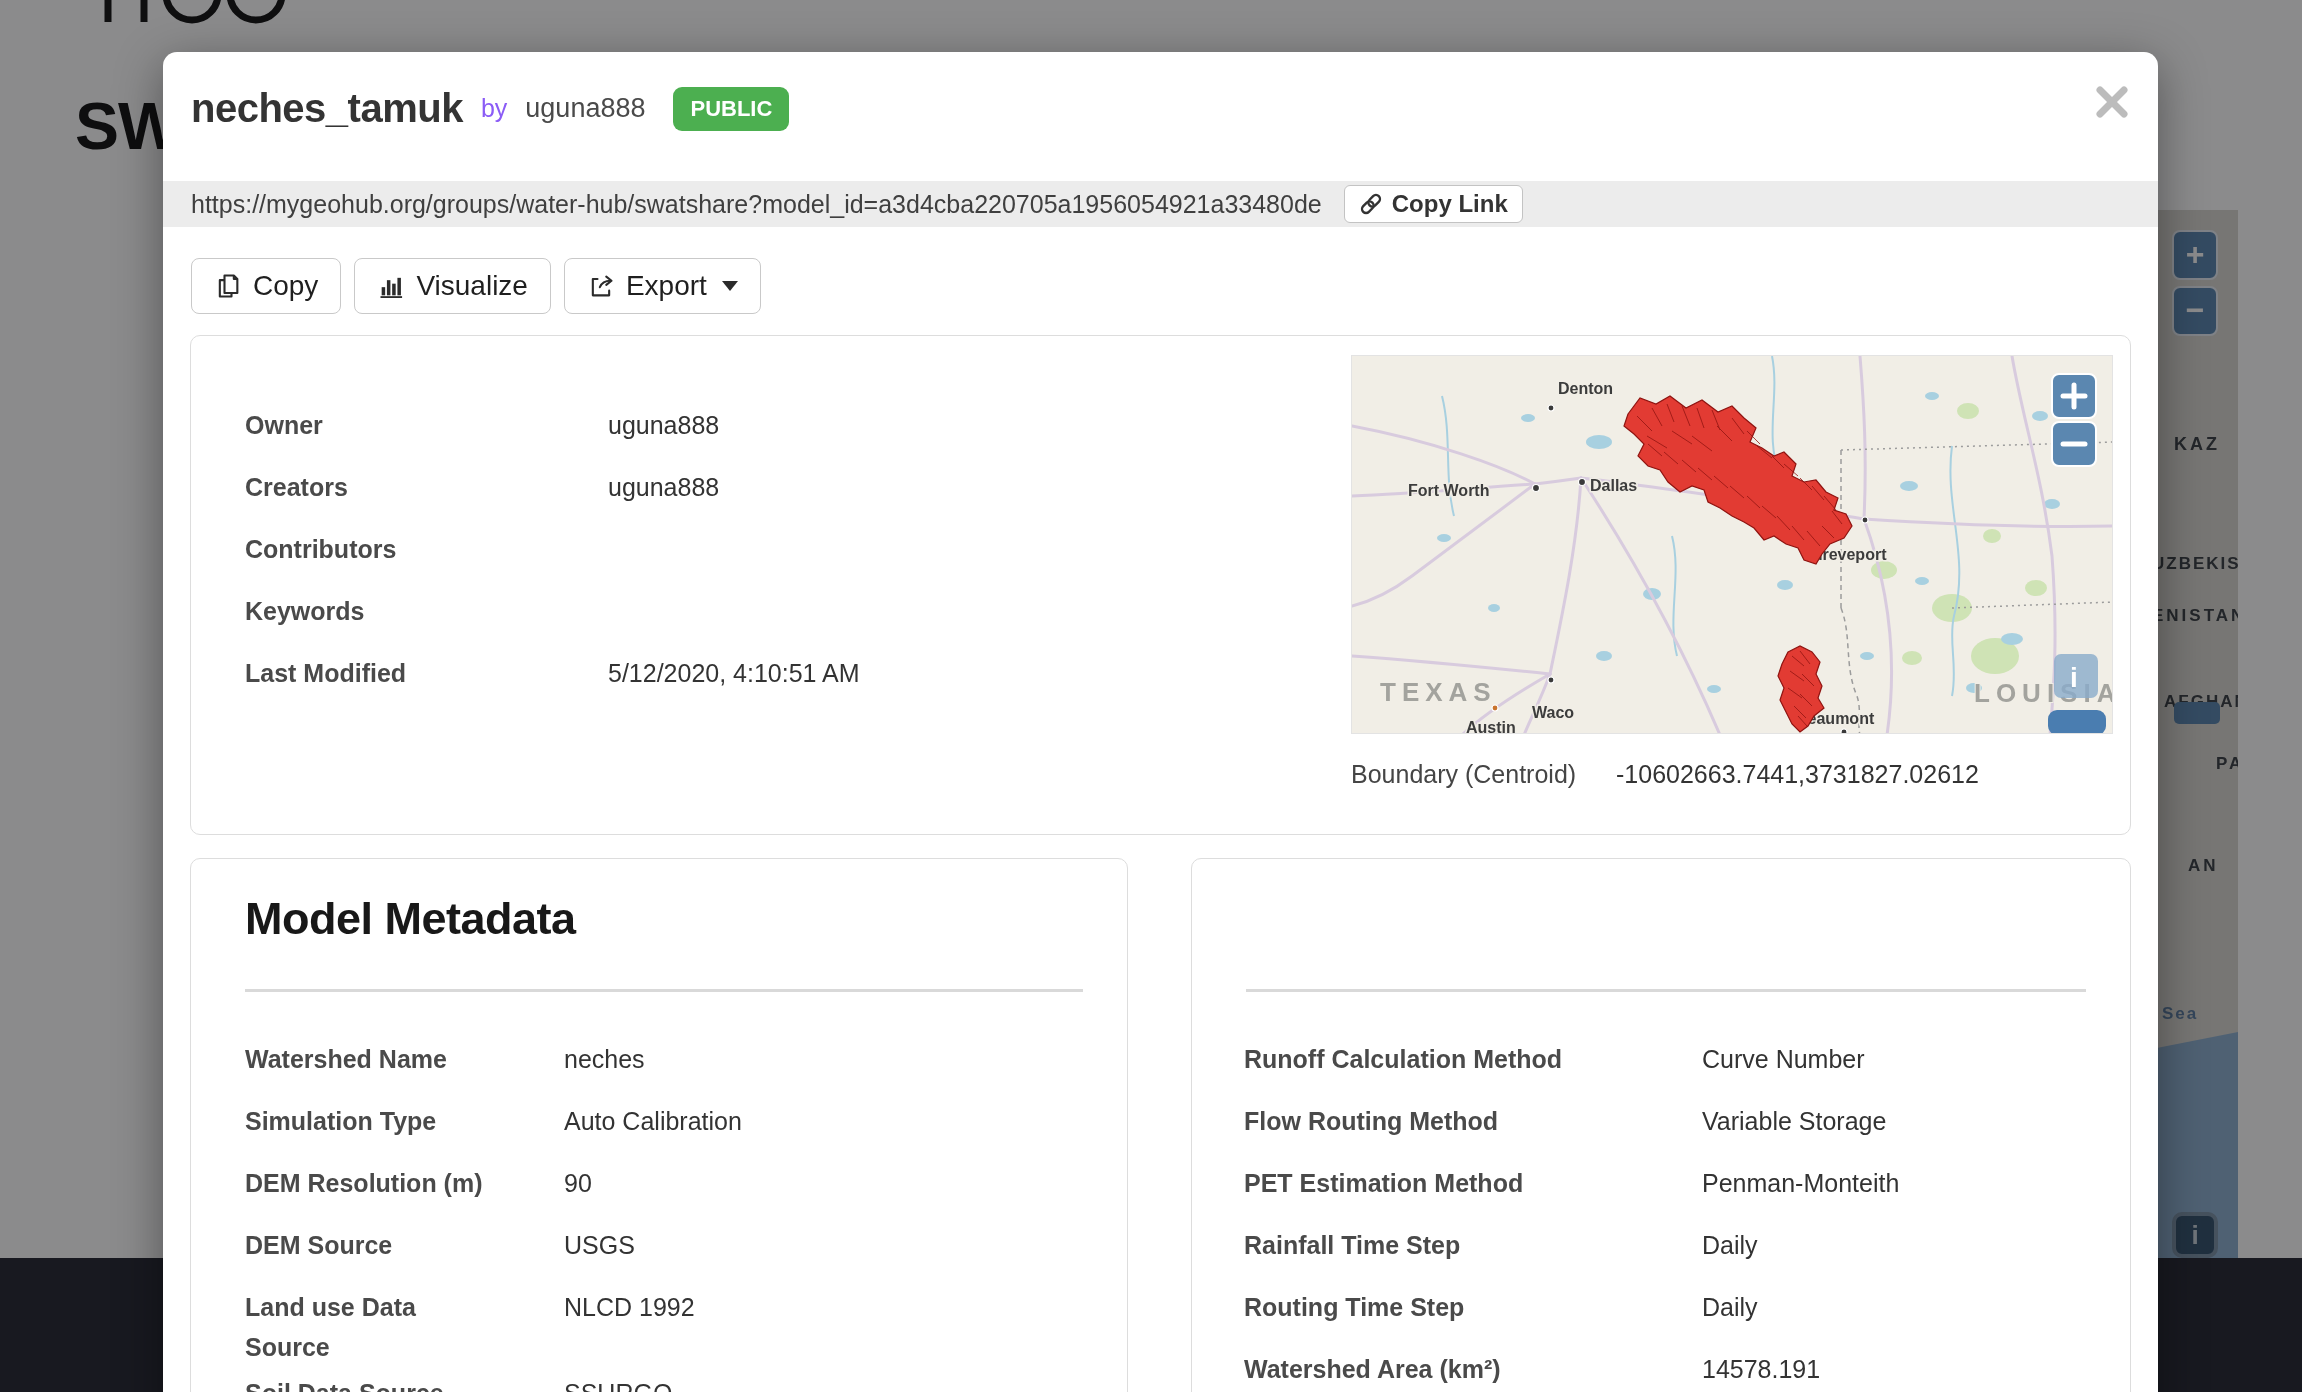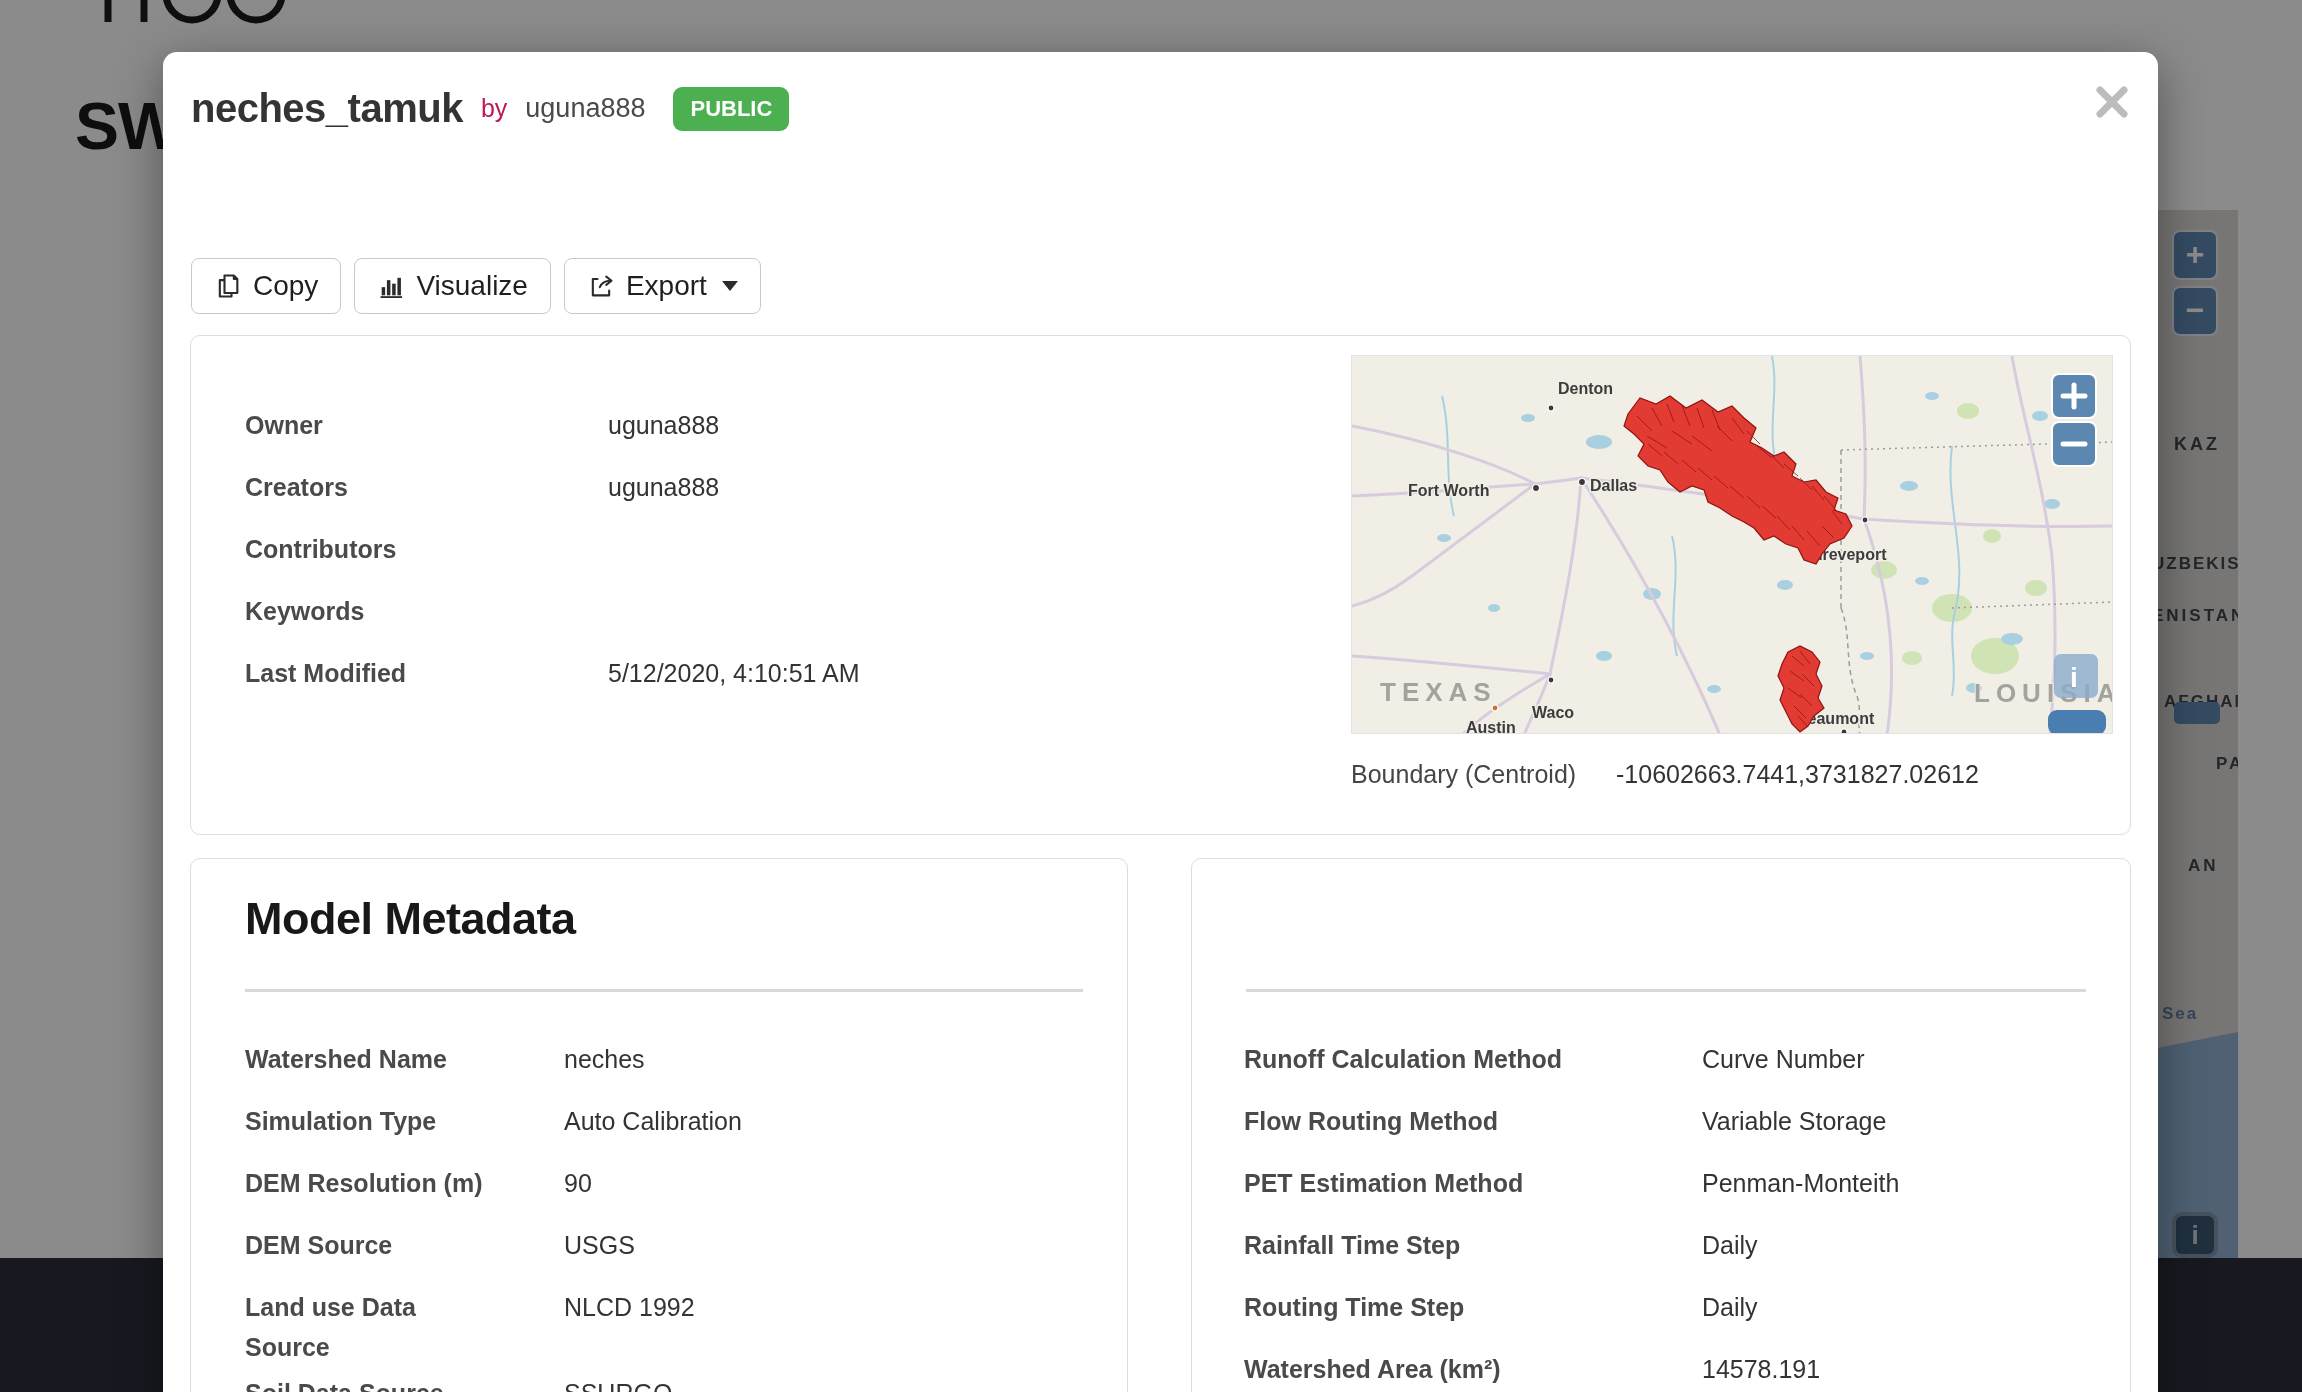--- a/index.html
+++ b/index.html
@@ -29,21 +29,21 @@
   .bg-infobtn { position:absolute; left:14px; top:1002px; width:46px; height:46px; background:#35536f; border:4px solid #7d93a8; border-radius:10px; color:#cdd6de; font-size:26px; font-weight:700; text-align:center; line-height:38px; }
 
   .bg-bottomband { position:absolute; left:0; top:1258px; width:2302px; height:134px; background:#262833; }
 
   .backdrop { position:absolute; left:0; top:0; width:2302px; height:1392px; background:rgba(8,8,10,0.47); z-index:5; }
 
   
   .modal { position:absolute; left:163px; top:52px; width:1995px; height:1400px; background:#fff; border-radius:14px; box-shadow:0 12px 48px rgba(0,0,0,.4); z-index:10; }
   .m-titlerow { position:absolute; left:28px; top:34px; right:90px; display:flex; align-items:center; gap:18px; }
   .m-title { font-size:40px; font-weight:800; letter-spacing:-0.5px; color:#343434; }
-  .m-by { font-size:25px; color:#be185d; }
+  .m-by { font-size:25px; color:#8b5cf6; }
   .m-author { font-size:27px; color:#4a4a4a; }
   .m-badge { background:#4caf50; color:#fff; font-size:22px; font-weight:700; padding:9px 17px; border-radius:9px; margin-left:10px; }
   .m-close { position:absolute; right:26px; top:30px; width:40px; height:40px; cursor:pointer; }
 
   .m-urlbar { position:absolute; left:0; top:129px; width:100%; height:46px; background:#ececec; display:flex; align-items:center; gap:22px; padding-left:28px; }
   .m-url { font-size:25px; color:#3f3f3f; white-space:nowrap; }
   .m-copylink { display:flex; align-items:center; gap:9px; background:#fff; border:1px solid #c3c3c3; border-radius:6px; padding:4px 14px; font-size:24px; font-weight:700; color:#333; cursor:pointer; }
 
   .m-actions { position:absolute; left:28px; top:206px; display:flex; gap:13px; }
   .m-btn { display:flex; align-items:center; gap:11px; background:#fff; border:1px solid #c9c9c9; border-radius:8px; padding:11px 22px; font-size:28px; color:#1f1f1f; cursor:pointer; }
@@ -120,20 +120,32 @@
       <span class="m-badge">PUBLIC</span>
     </div>
 
     <div class="m-close">
       <svg width="40" height="40" viewBox="0 0 40 40">
         <line x1="8" y1="8" x2="32" y2="32" stroke="#bcbcbc" stroke-width="7" stroke-linecap="round"></line>
         <line x1="32" y1="8" x2="8" y2="32" stroke="#bcbcbc" stroke-width="7" stroke-linecap="round"></line>
       </svg>
     </div>
 
+    <div class="m-urlbar">
+      <span class="m-url">https://mygeohub.org/groups/water-hub/swatshare?model_id=a3d4cba220705a1956054921a33480de</span>
+      <button class="m-copylink">
+        <svg width="24" height="24" viewBox="0 0 24 24">
+          <g transform="rotate(-45 12 12)" fill="none" stroke="#333" stroke-width="2.4">
+            <rect x="1" y="8" width="13" height="8" rx="4"></rect>
+            <rect x="10" y="8" width="13" height="8" rx="4"></rect>
+          </g>
+        </svg>
+        <span>Copy Link</span>
+      </button>
+    </div>
 
     <div class="m-actions">
       <button class="m-btn">
         <svg width="28" height="28" viewBox="0 0 24 24">
           <g fill="none" stroke="#2b2b2b" stroke-width="1.8" stroke-linejoin="round">
             <path d="M9 3 h8 l3 3 v12 h-11 z"></path>
             <path d="M17 3 v3 h3"></path>
             <path d="M9 7 H5 v14 h10 v-3"></path>
           </g>
         </svg>

